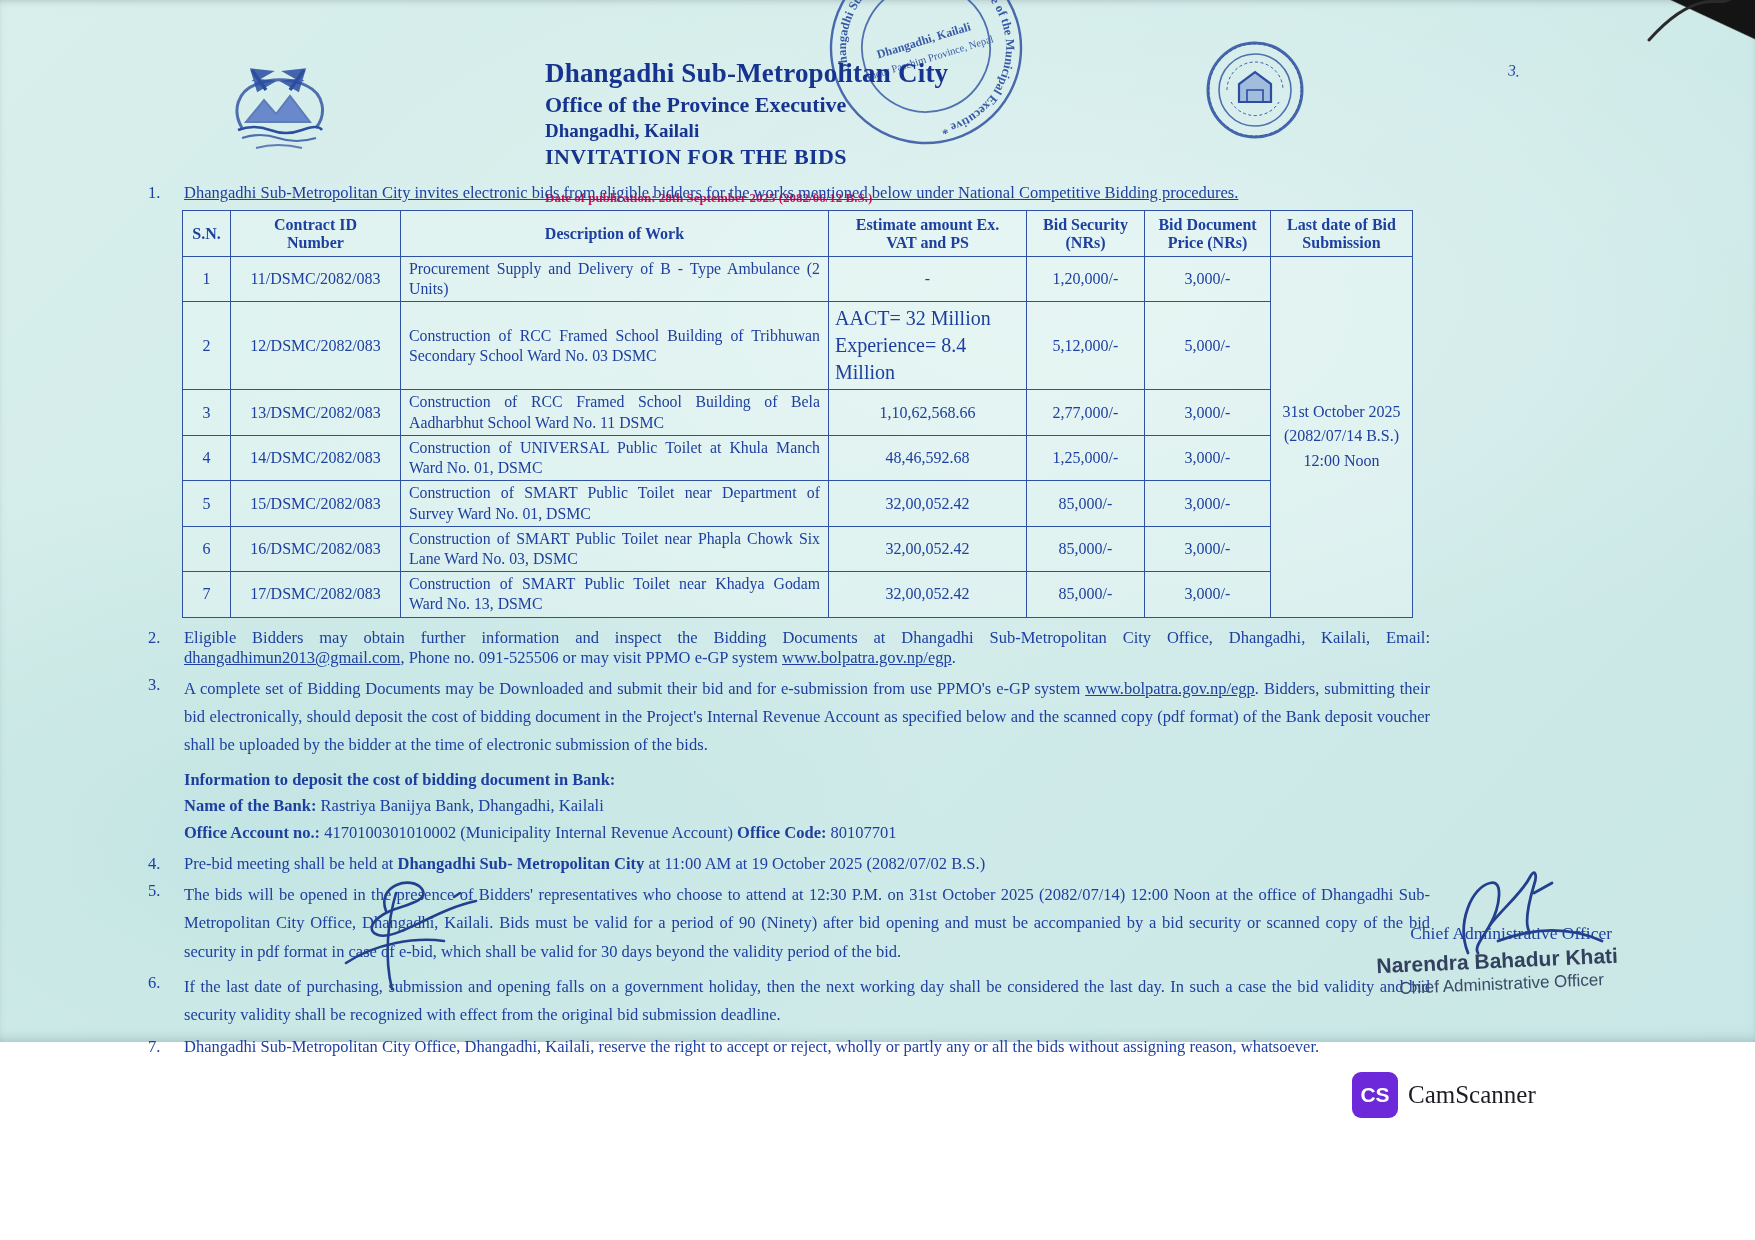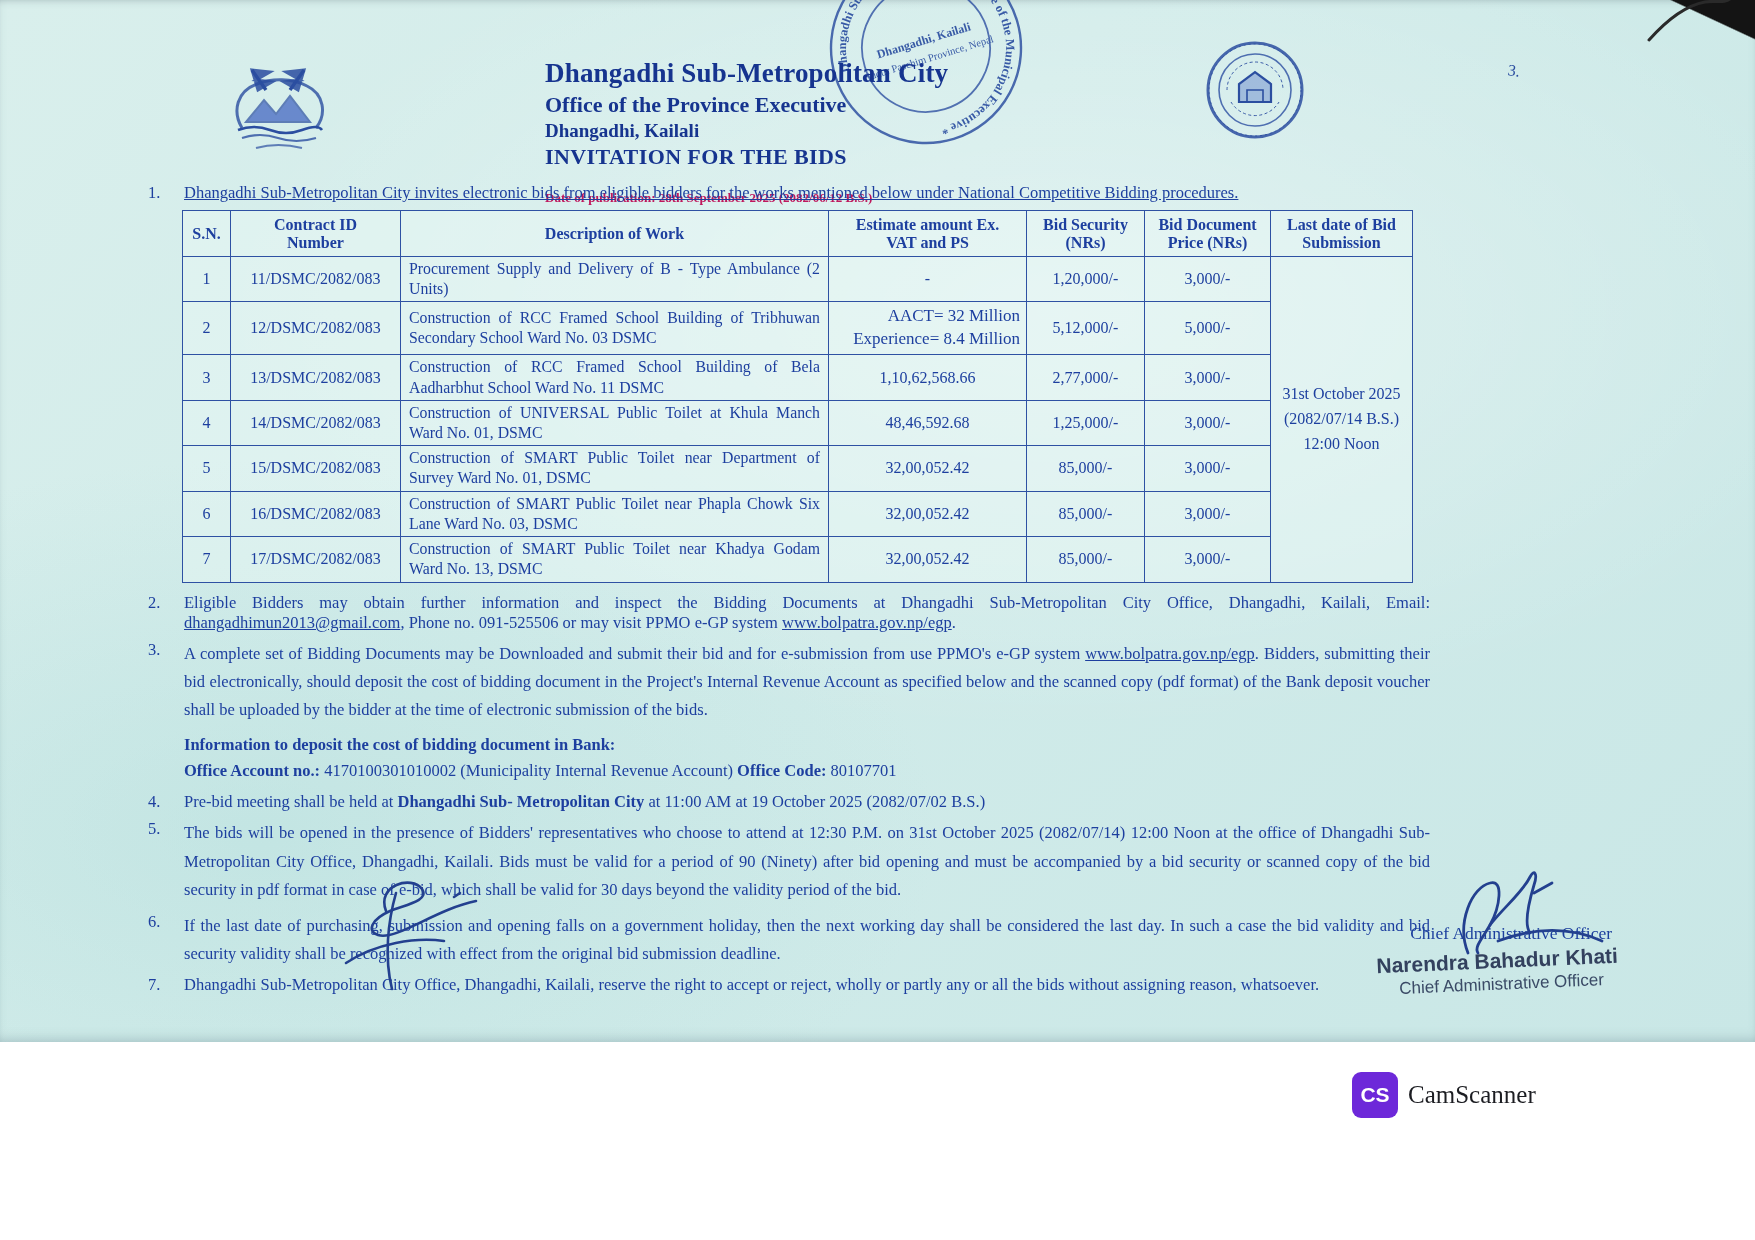--- a/index.html
+++ b/index.html
@@ -62,21 +62,21 @@
   
   table {
     border-collapse:collapse; margin:2px 0 10px 34px;
     width:1230px; table-layout:fixed;
     background:rgba(240,252,250,.35);
   }
   th, td { border:1.6px solid #2e51a3; padding:3px 6px; color:#1d3f9f; }
   th { font-size:16px; font-weight:bold; text-align:center; vertical-align:middle; height:46px; }
   td { font-size:16px; text-align:center; vertical-align:middle; height:45px; }
   td.desc { text-align:justify; padding:2px 8px; font-size:15.8px; line-height:1.28; }
-  td.est-left { text-align:right; font-size:17px; line-height:1.35; }
+  td.est-left { text-align:left; font-size:20px; line-height:1.35; }
   .preline { white-space:pre-line; }
   .lastdate { font-size:16px; line-height:1.55; }
   col.c-sn{width:48px} col.c-id{width:170px} col.c-desc{width:428px}
   col.c-est{width:198px} col.c-sec{width:118px} col.c-doc{width:126px} col.c-last{width:142px}
 
   
   .bank { margin:2px 0 8px 36px; line-height:1.6; }
   .bank-row { display:flex; }
   .bank-left { width:585px; flex:none; }
 
@@ -272,20 +272,23 @@
     <div class="point lh-wide">
       <div class="num">3.</div>
       <div class="body">
         <span>A complete set of Bidding Documents may be Downloaded and submit their bid and for e-submission from use PPMO's e-GP system </span><span class="u">www.bolpatra.gov.np/egp</span><span>. Bidders, submitting their bid electronically, should deposit the cost of bidding document in the Project's Internal Revenue Account as specified below and the scanned copy (pdf format) of the Bank deposit voucher shall be uploaded by the bidder at the time of electronic submission of the bids.</span>
       </div>
     </div>
 
     <div class="bank">
       <div class="b">Information to deposit the cost of bidding document in Bank:</div>
       <div class="bank-row">
+        <div class="bank-left">
+          <span class="b">Name of the Bank:</span><span> Rastriya Banijya Bank, Dhangadhi, Kailali</span>
+        </div>
       </div>
       <div>
         <span class="b">Office Account no.:</span><span> 4170100301010002 (Municipality Internal Revenue Account) </span><span class="b">Office Code:</span><span> 80107701</span>
       </div>
     </div>
 
     <div class="point">
       <div class="num">4.</div>
       <div class="body">
         <span>Pre-bid meeting shall be held at </span><span class="b">Dhangadhi Sub- Metropolitan City</span><span> at 11:00 AM at 19 October 2025 (2082/07/02 B.S.)</span>

